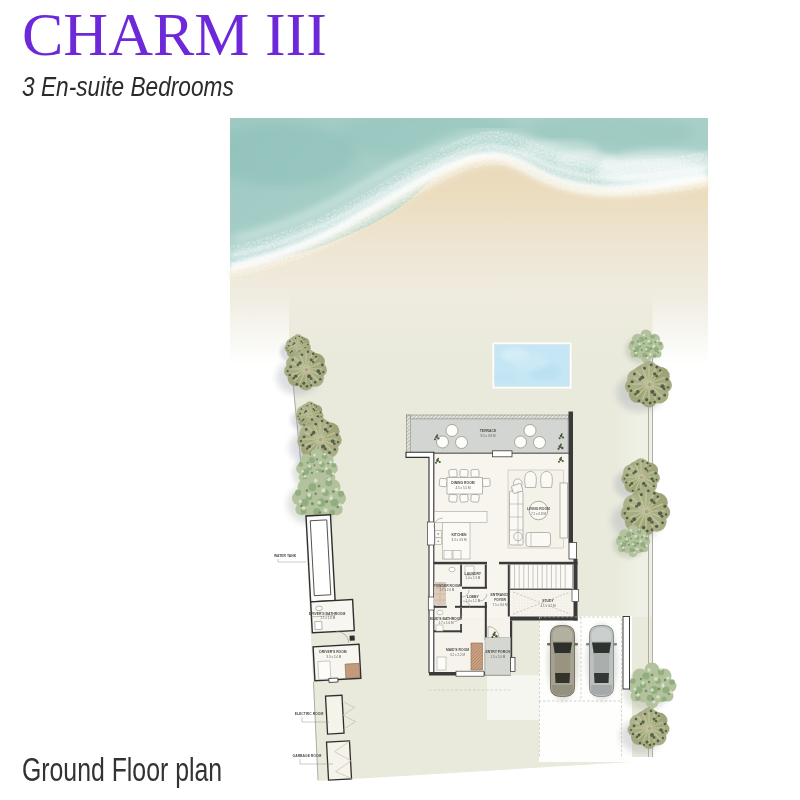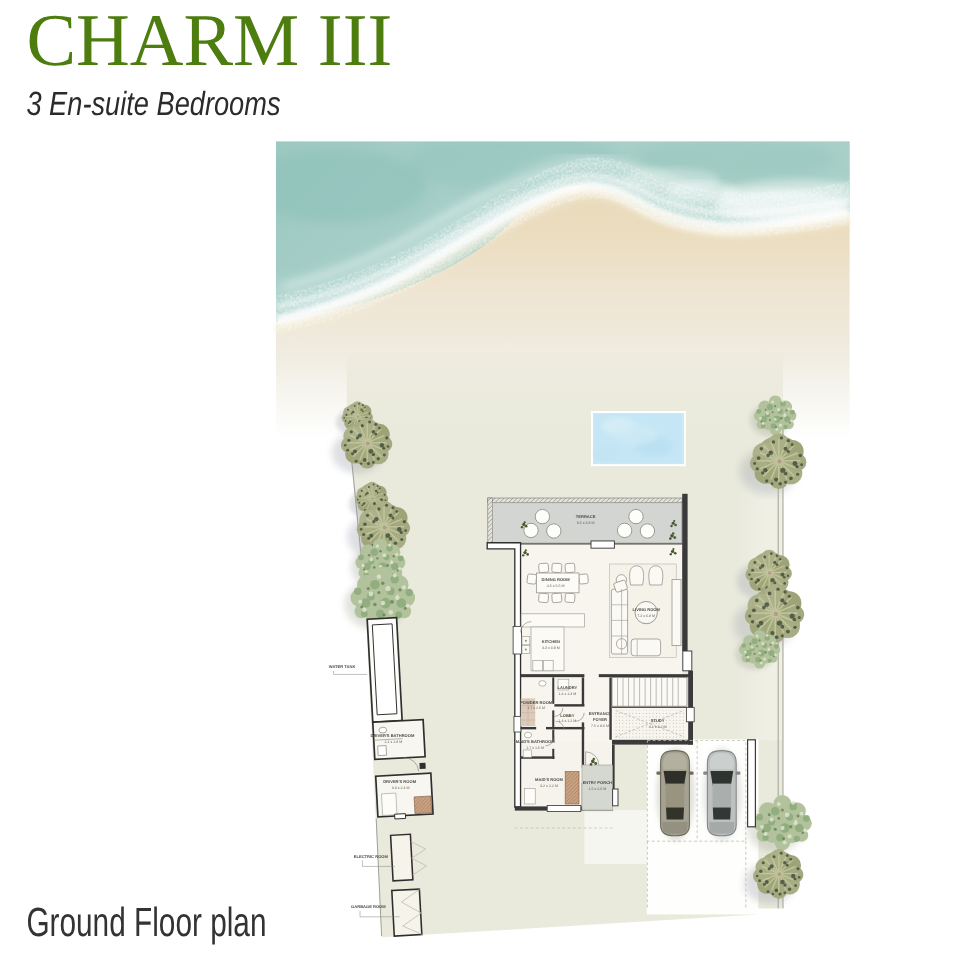--- a/index.html
+++ b/index.html
@@ -1,17 +1,17 @@
 <!DOCTYPE html>
 <html><head>
 <meta charset="utf-8">
 <style>
   html,body{margin:0;padding:0;background:#ffffff;width:800px;height:800px;overflow:hidden;}
   #page{position:relative;width:800px;height:800px;font-family:"Liberation Sans",sans-serif;}
-  #title{position:absolute;left:22px;top:-1px;font-family:"Liberation Serif",serif;font-size:62px;letter-spacing:0px;color:#4d7c0f;font-weight:400;}
+  #title{position:absolute;left:22px;top:-1px;font-family:"Liberation Serif",serif;font-size:62px;letter-spacing:0px;color:#6d28d9;font-weight:400;}
   #subtitle{position:absolute;left:22px;top:71px;font-style:italic;font-size:28px;color:#2b2b2b;transform:scaleX(0.81);transform-origin:0 0;}
   #floorlabel{position:absolute;left:22px;top:750px;font-size:34px;color:#333;transform:scaleX(0.73);transform-origin:0 0;}
   svg{position:absolute;left:0;top:0;}
   text{font-family:"Liberation Sans",sans-serif;}
 </style>
 </head>
 <body>
 <div id="page">
 <div id="title">CHARM III</div>
 <div id="subtitle">3 En-suite Bedrooms</div>

